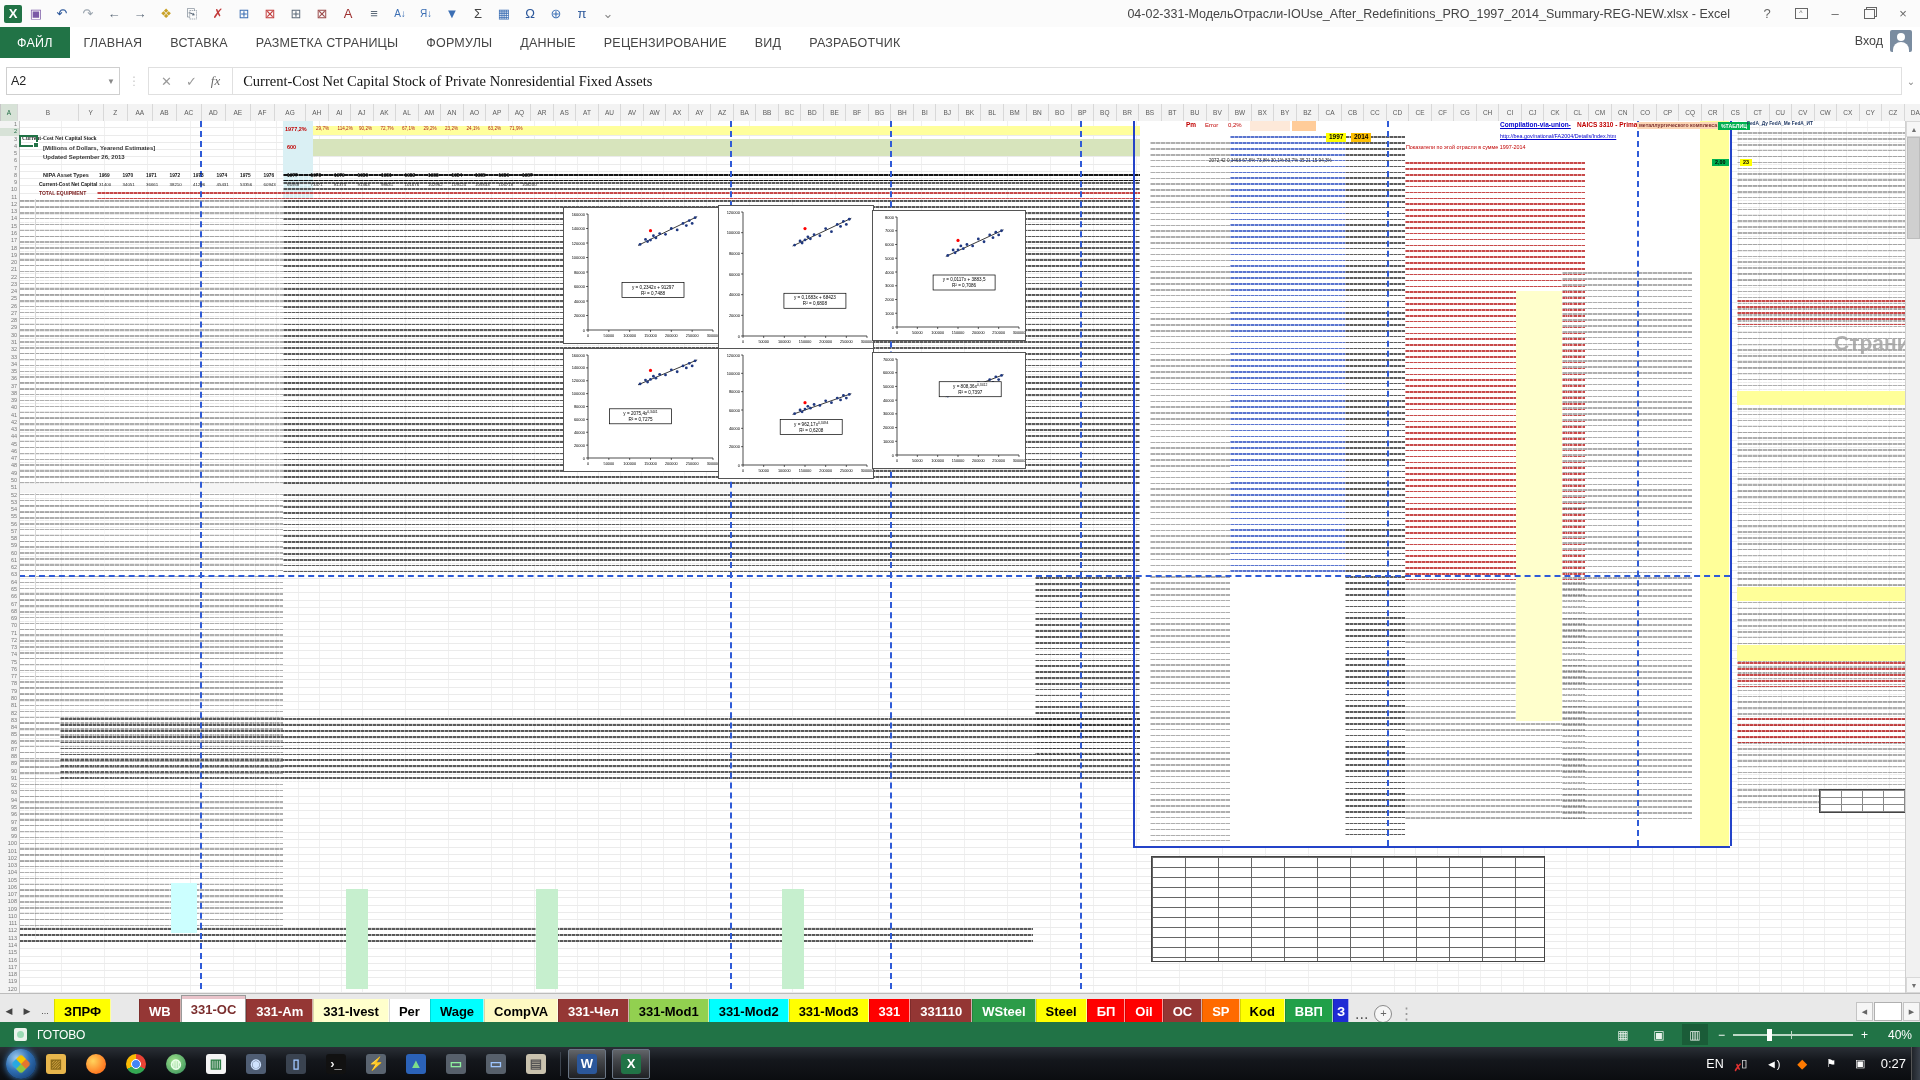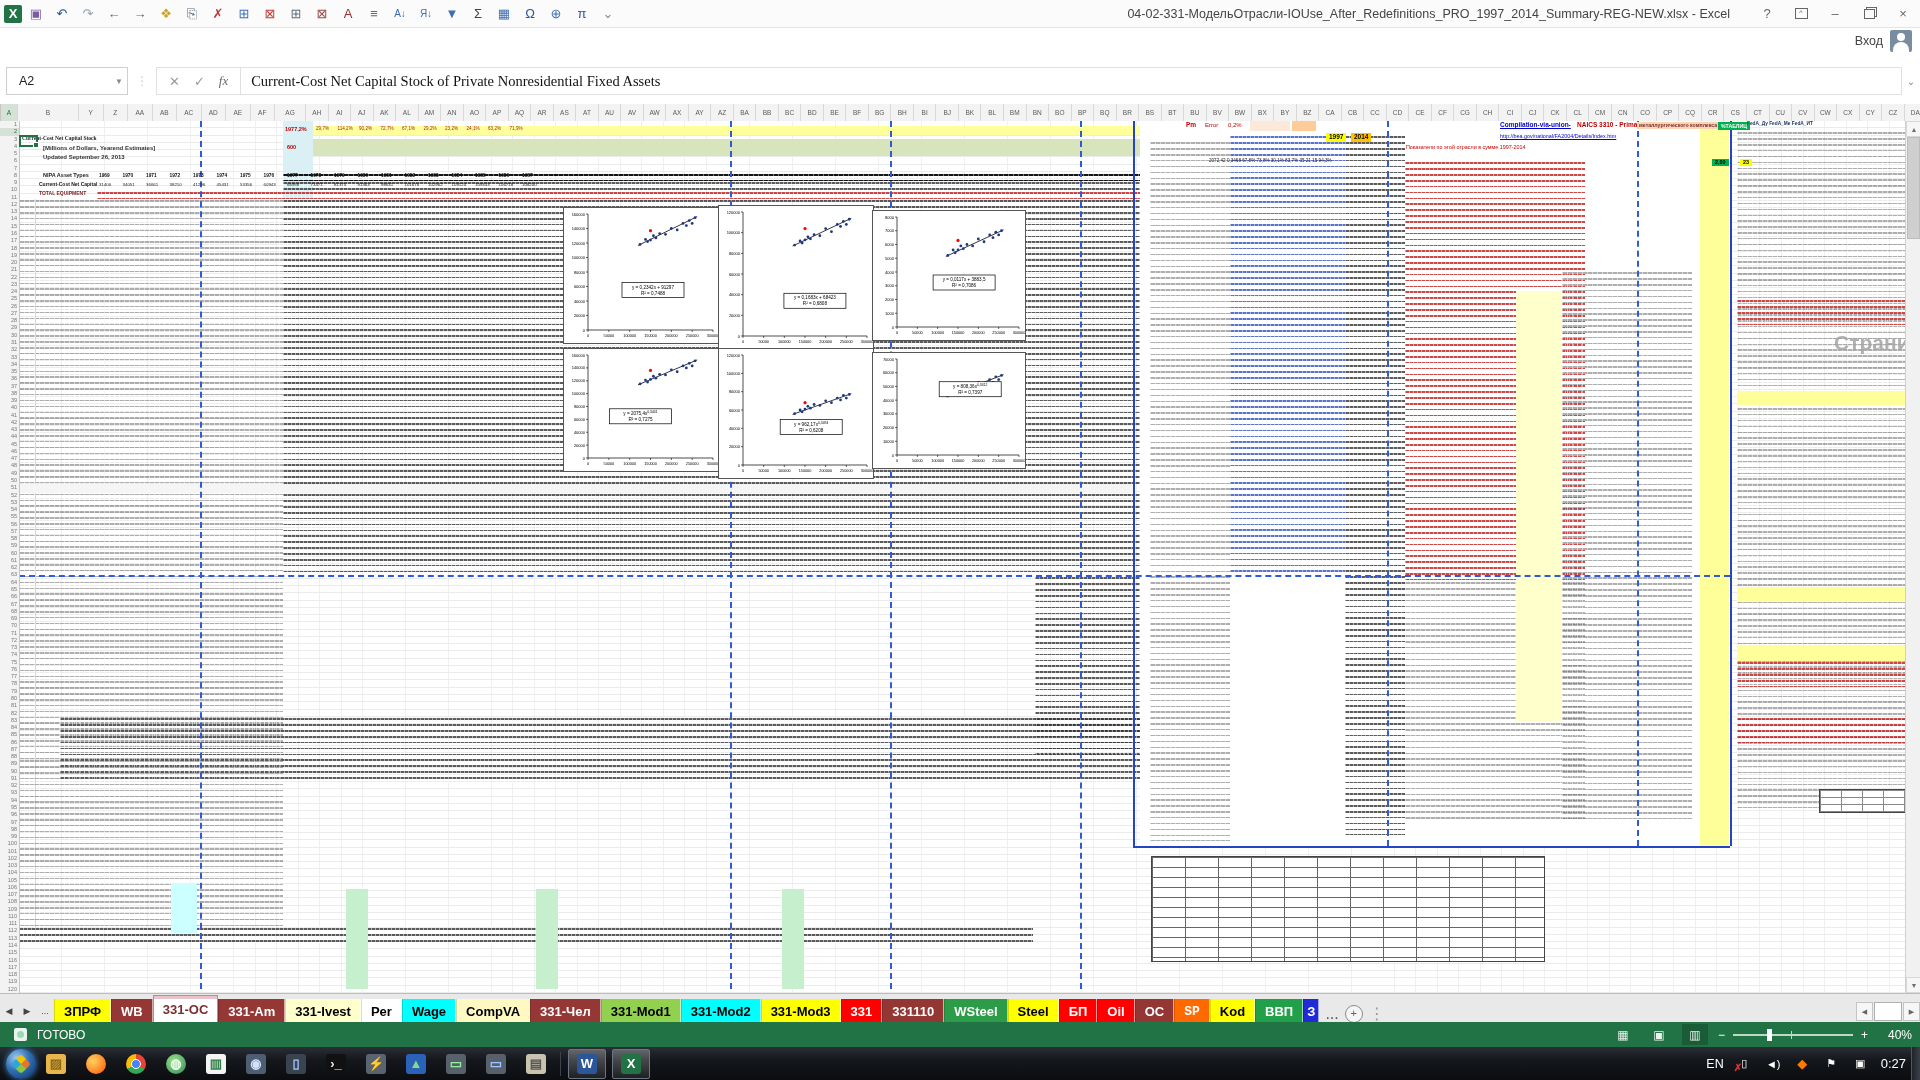--- a/index.html
+++ b/index.html
@@ -18,21 +18,21 @@
   
   #ribbon{position:absolute;left:0;top:27px;width:1920px;height:31px;background:#fff;border-bottom:1px solid #d4d4d4;display:flex;align-items:center;}
   .rtab{padding:0 14px;height:31px;display:flex;align-items:center;font-size:12.5px;color:#444;letter-spacing:.2px;}
   .rtab.file{background:#217346;color:#fff;padding:0 17px;}
   #signin{position:absolute;right:8px;top:30px;display:flex;align-items:center;gap:7px;font-size:12.5px;color:#444;}
   #avatar{width:22px;height:22px;background:#7a8ca0;border-radius:2px;position:relative;overflow:hidden;}
   #avatar:before{content:"";position:absolute;left:7px;top:3px;width:8px;height:8px;border-radius:50%;background:#fff;}
   #avatar:after{content:"";position:absolute;left:3px;top:12px;width:16px;height:12px;border-radius:8px 8px 0 0;background:#fff;}
   
   #fbar{position:absolute;left:0;top:58px;width:1920px;height:46px;background:#fff;display:flex;align-items:center;border-bottom:1px solid #d4d4d4;}
-  #namebox{width:108px;height:26px;border:1px solid #cfcfcf;margin-left:6px;display:flex;align-items:center;font-size:12.5px;color:#222;padding-left:12px;position:relative;}
+  #namebox{width:108px;height:26px;border:1px solid #cfcfcf;margin-left:6px;display:flex;align-items:center;font-size:12.5px;color:#222;padding-left:4px;position:relative;}
   #namebox .dd{position:absolute;right:4px;color:#888;font-size:8px;}
   .fdivider{color:#c9c9c9;font-size:12px;margin:0 8px;}
   #fbtns{display:flex;align-items:center;gap:14px;border:1px solid #e0e0e0;height:26px;padding:0 12px;color:#9a9a9a;font-size:13px;}
   #fx{font-style:italic;font-family:"Liberation Serif",serif;color:#6a6a6a;}
   #formula-text{flex:1;height:26px;border:1px solid #e0e0e0;border-left:none;display:flex;align-items:center;padding-left:10px;font-family:"Liberation Serif",serif;font-size:14.5px;color:#111;}
   #fbar-exp{width:18px;color:#888;font-size:10px;text-align:center;}
   
   #sheet{position:absolute;left:0;top:104px;width:1920px;height:889px;background:#fff;}
   #colhead{position:absolute;left:0;top:0;height:17px;width:1920px;background:#f3f3f3;border-bottom:1px solid #c6c6c6;display:flex;}
   #corner{width:19px;height:17px;background:#eceff1;border-right:1px solid #c6c6c6;position:relative;}
@@ -143,20 +143,31 @@
           <span class="ribopt">^</span>
         </div>
       <div class="wbtn">–</div>
       <div class="wbtn">
           <span class="restore"></span>
         </div>
       <div class="wbtn">×</div>
     </div>
   </div>
 
+  <div id="ribbon">
+      <div class="rtab file">ФАЙЛ</div>
+      <div class="rtab">ГЛАВНАЯ</div>
+      <div class="rtab">ВСТАВКА</div>
+      <div class="rtab">РАЗМЕТКА СТРАНИЦЫ</div>
+      <div class="rtab">ФОРМУЛЫ</div>
+      <div class="rtab">ДАННЫЕ</div>
+      <div class="rtab">РЕЦЕНЗИРОВАНИЕ</div>
+      <div class="rtab">ВИД</div>
+      <div class="rtab">РАЗРАБОТЧИК</div>
+    </div>
   <div id="signin">
     <span>Вход</span>
     <span id="avatar"></span>
   </div>
 
   <div id="fbar">
     <div id="namebox">
         <span>A2</span>
         <span class="dd">▼</span>
       </div>
@@ -837,39 +848,39 @@
       </div>
     </div>
   </div>
 
   <div id="tabbar">
     <div class="tabnav">◀</div>
     <div class="tabnav">▶</div>
     <div class="tabnav">...</div>
     <div id="tabs-holder" style="display:flex;align-items:flex-end;">
         <div class="stab" style="background: rgb(255, 255, 0); color: rgb(0, 0, 0);">ЗПРФ</div>
-        <div class="stab" style="background: rgb(149, 55, 53); color: rgb(255, 255, 255);">WB</div>
+        <div class="stab" style="background: rgb(149, 55, 53); color: rgb(255, 255, 255); margin-left: 28px;">WB</div>
         <div class="stab active" style="background: rgb(255, 255, 255); color: rgb(123, 46, 46);">331-ОС</div>
         <div class="stab" style="background: rgb(149, 55, 53); color: rgb(255, 255, 255);">331-Am</div>
         <div class="stab" style="background: rgb(255, 255, 204); color: rgb(0, 0, 0);">331-Ivest</div>
         <div class="stab" style="background: rgb(255, 255, 255); color: rgb(0, 0, 0);">Per</div>
         <div class="stab" style="background: rgb(0, 255, 255); color: rgb(0, 0, 0);">Wage</div>
         <div class="stab" style="background: #fef9c3; color: rgb(0, 0, 0);">CompVA</div>
         <div class="stab" style="background: rgb(149, 55, 53); color: rgb(255, 255, 255);">331-Чел</div>
         <div class="stab" style="background: rgb(146, 208, 80); color: rgb(0, 0, 0);">331-Mod1</div>
         <div class="stab" style="background: rgb(0, 255, 255); color: rgb(0, 0, 0);">331-Mod2</div>
         <div class="stab" style="background: rgb(255, 255, 0); color: rgb(0, 0, 0);">331-Mod3</div>
         <div class="stab" style="background: rgb(255, 0, 0); color: rgb(255, 255, 255);">331</div>
         <div class="stab" style="background: rgb(148, 54, 52); color: rgb(255, 255, 255);">331110</div>
         <div class="stab" style="background: rgb(44, 156, 73); color: rgb(255, 255, 255);">WSteel</div>
         <div class="stab" style="background: rgb(255, 255, 0); color: rgb(0, 0, 0);">Steel</div>
         <div class="stab" style="background: rgb(255, 0, 0); color: rgb(255, 255, 255);">БП</div>
         <div class="stab" style="background: rgb(255, 0, 0); color: rgb(255, 255, 255);">Oil</div>
         <div class="stab" style="background: rgb(148, 54, 52); color: rgb(255, 255, 255);">ОС</div>
-        <div class="stab" style="background: rgb(255, 106, 0); color: rgb(255, 255, 255); font-family: Liberation Mono, monospace;">SP</div>
+        <div class="stab" style="background: rgb(255, 106, 0); color: rgb(255, 255, 255);">SP</div>
         <div class="stab" style="background: rgb(255, 255, 0); color: rgb(0, 0, 0);">Kod</div>
         <div class="stab" style="background: rgb(33, 160, 73); color: rgb(255, 255, 255);">ВВП</div>
         <div class="stab" style="background: rgb(31, 43, 212); color: rgb(255, 255, 255); max-width: 14px; overflow: hidden; padding: 0px 3px;">З</div>
       </div>
     <div class="tab-extra">
       <span>...</span>
       <span id="addsheet">+</span>
       <span style="color:#999;">⋮</span>
     </div>
     <div id="tabscroll">

